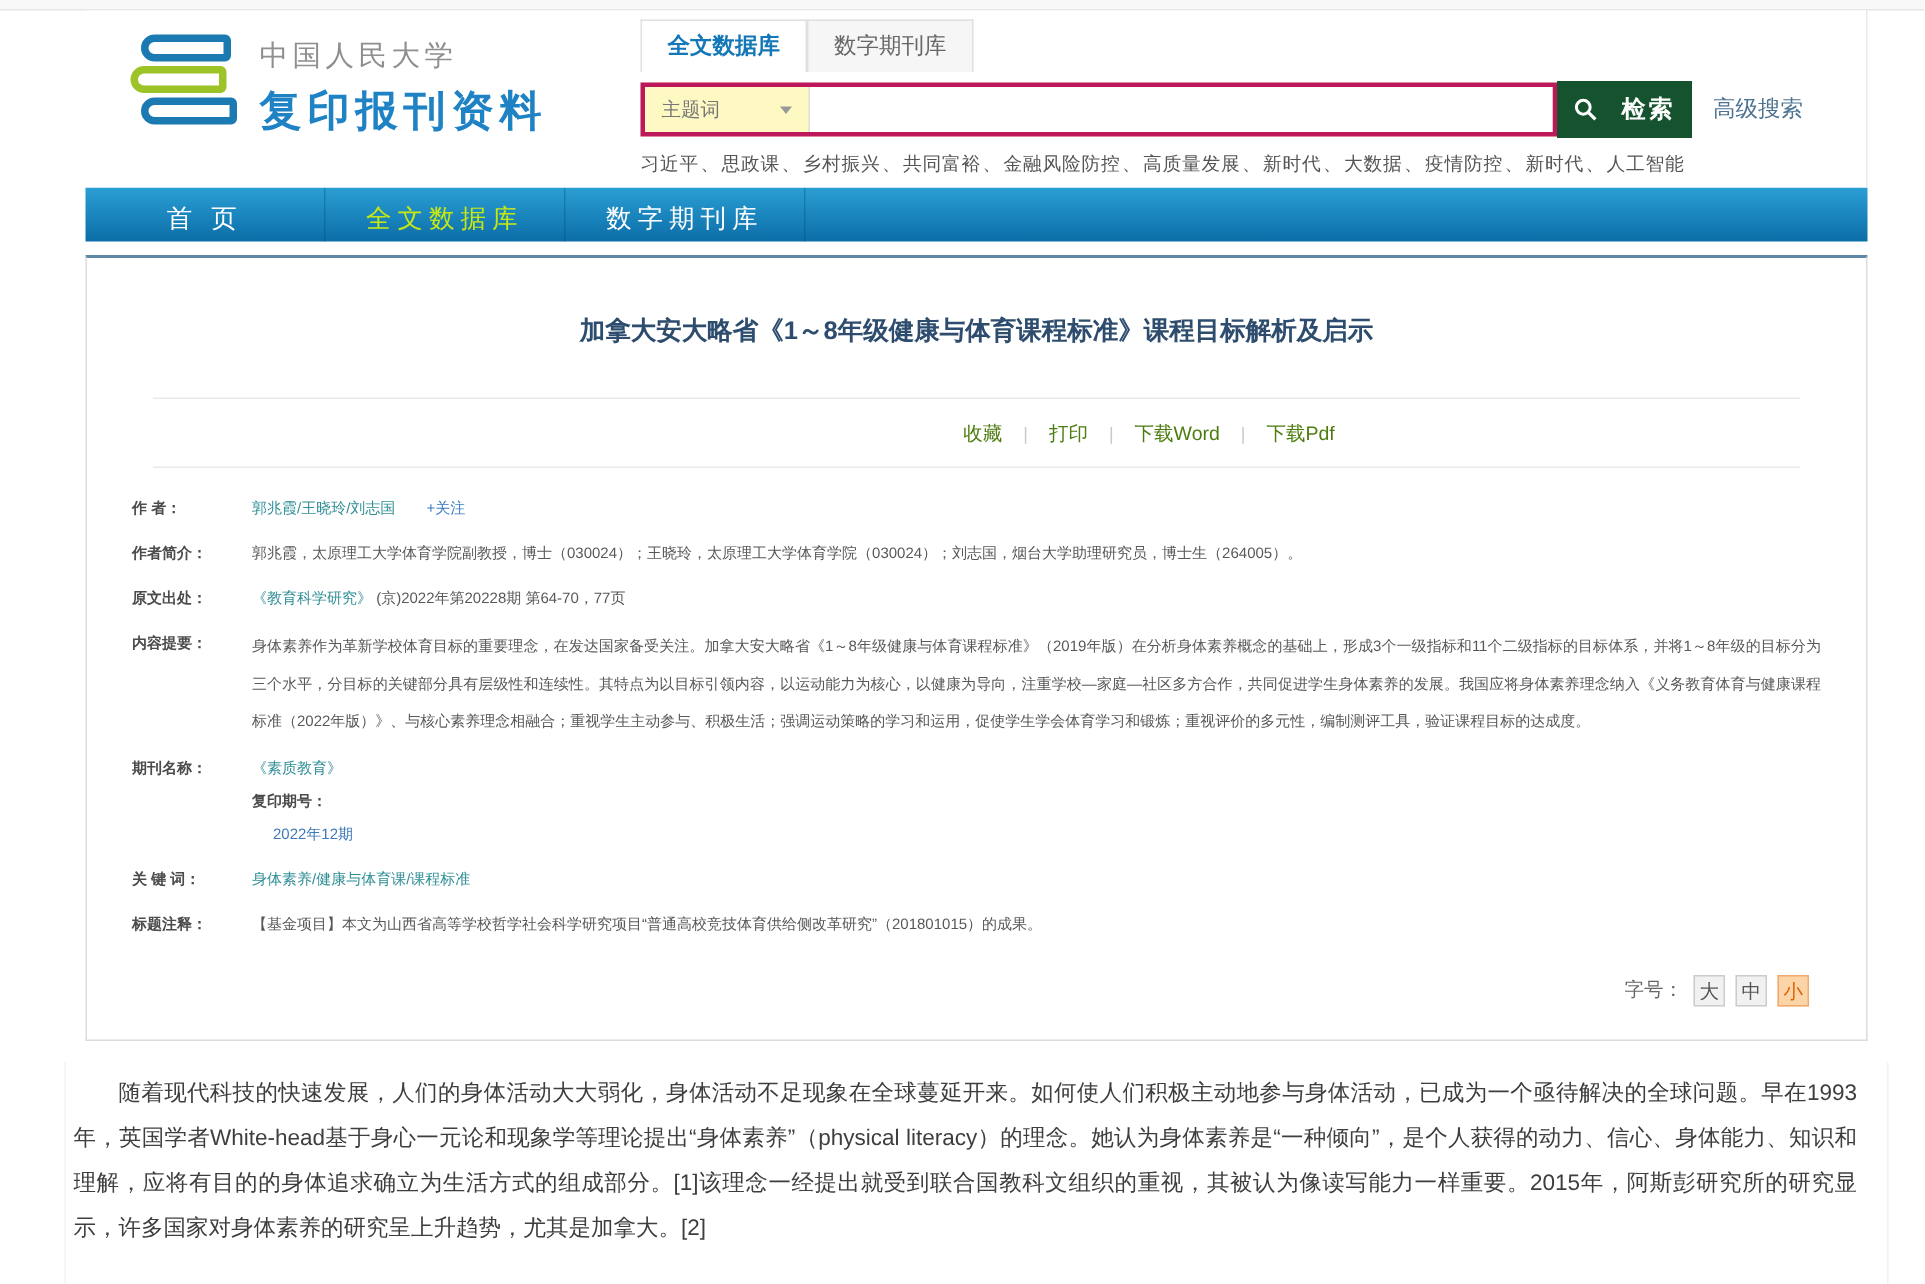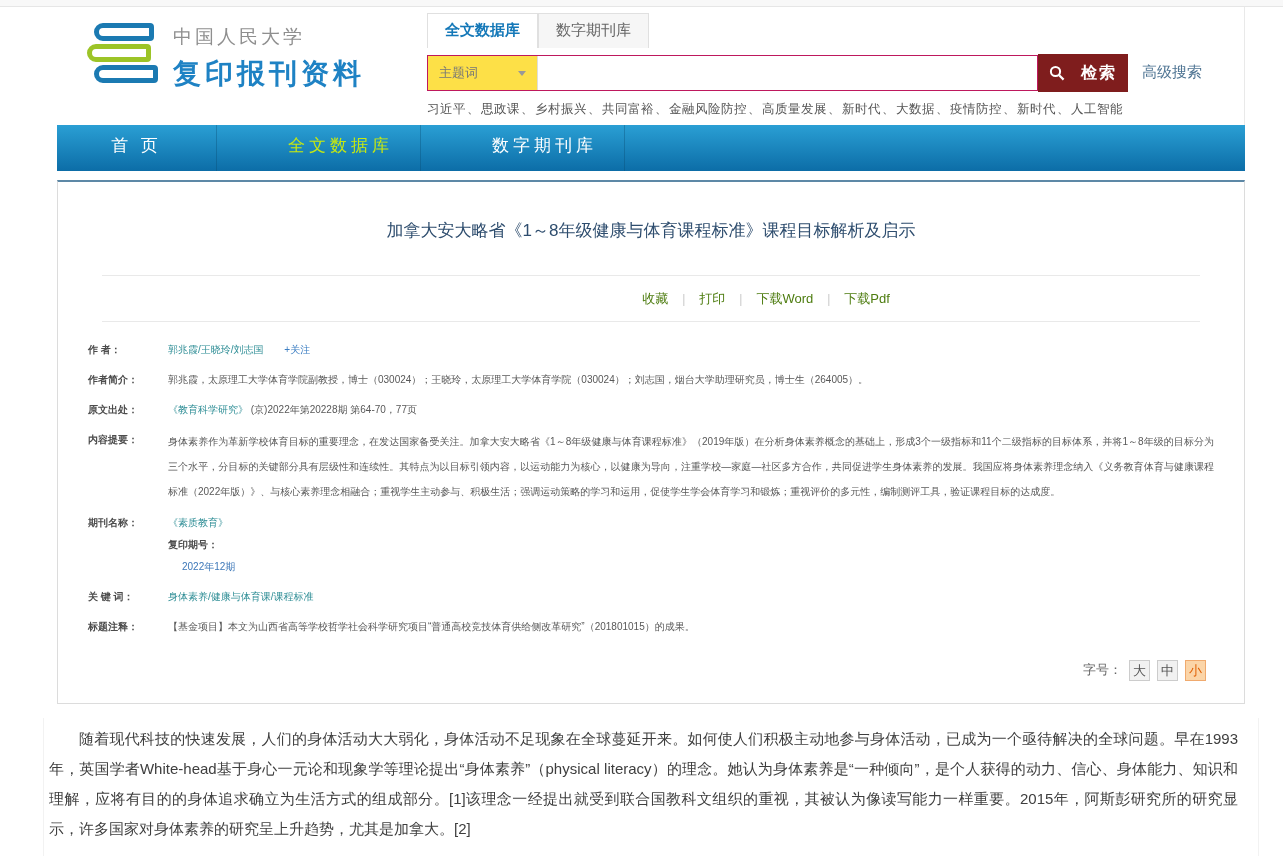--- a/index.html
+++ b/index.html
@@ -21,45 +21,45 @@
   .b3 { top:47px; left:9px; width:64px; border:5px solid #1b7ab2; }
   .logo-org { font-size:19px; color:#8f8f8f; letter-spacing:3px; margin-bottom:5px; }
   .logo-product { font-size:28px; color:#1e82c4; font-weight:bold; letter-spacing:4px; }
 
   .search-area { position:absolute; left:370px; top:8px; width:818px; }
   .tabs { display:flex; align-items:flex-end; height:33px; }
   .tab { padding:7px 17px 8px; font-size:15px; color:#666; background:#f6f6f6;
          border:1px solid #e0e0e0; border-bottom:none; cursor:pointer; }
   .tab.active { background:#fff; color:#1478b8; font-weight:bold; }
   .search-row { display:flex; align-items:center; margin-top:6px; position:relative; height:38px; }
-  .search-box { display:flex; width:611px; height:36px; border:1px solid #be185d; background:#fde047; }
+  .search-box { display:flex; width:611px; height:36px; border:3px solid #be185d; background:#fef9c3; }
   .selector { width:110px; display:flex; align-items:center; justify-content:space-between;
               padding:0 11px; color:#777; font-size:13px; border-right:1px solid #ddd; cursor:pointer; }
   .arrow { width:0; height:0; border-left:4px solid transparent; border-right:4px solid transparent;
            border-top:5px solid #999; }
   .search-input { flex:1; border:none; outline:none; padding:0 9px; font-size:14px; color:#333; }
-  .search-btn { width:90px; height:38px; background:#7f1d1d; color:#fff; border:none; font-size:16px;
+  .search-btn { width:90px; height:38px; background:#14532d; color:#fff; border:none; font-size:16px;
                 font-weight:bold; display:flex; align-items:center; justify-content:center; gap:16px;
                 cursor:pointer; letter-spacing:2px; }
   .advanced { position:absolute; right:43px; top:9px; color:#4d7392; font-size:15px;
               text-decoration:none; cursor:pointer; }
   .hotwords { margin-top:9px; font-size:12.5px; color:#555; letter-spacing:0.5px;font-family:Liberation Mono, monospace; }
   .hotwords a { color:#555; text-decoration:none; cursor:pointer; }
 
   
-  .mainnav { height:46px; background:linear-gradient(#2a9fd4,#0c6da7); display:flex;gap:44px; }
+  .mainnav { height:36px; background:linear-gradient(#2a9fd4,#0c6da7); display:flex; }
   .nav-item { width:160px; text-align:center; line-height:42px; color:#fff; font-size:17px;
               letter-spacing:4px; text-decoration:none; cursor:pointer;
               border-right:1px solid rgba(8,74,112,0.35); }
   .nav-item.active { color:#c6e812; }
 
   
   .content-box { margin-top:9px; border:1px solid #dcdcdc; border-top:2px solid #5d88a6;
                  padding:0 30px 22px; background:#fff; }
-  .article-title { text-align:center; font-size:17px; font-weight:normal; color:#2e4d6e;
+  .article-title { text-align:center; font-size:17px; font-weight:bold; color:#2e4d6e;
                    padding:26px 10px 21px; }
   .divider { border-top:1px solid #e9e9e9; margin:0 14px; }
   .actions { display:flex; align-items:center; justify-content:center; padding:14px 0 13px 230px;
              font-size:13px; }
   .actions a { color:#4d7c0f; text-decoration:none; cursor:pointer; }
   .actions .sep { color:#c9c9c9; margin:0 14px; font-size:12px; }
   .hotwords .sep { margin:0 1px; }
 
   .meta { padding-top:17px; font-size:10px; color:#585858; }
   .mrow { display:flex; margin-bottom:8px; line-height:22px; }

